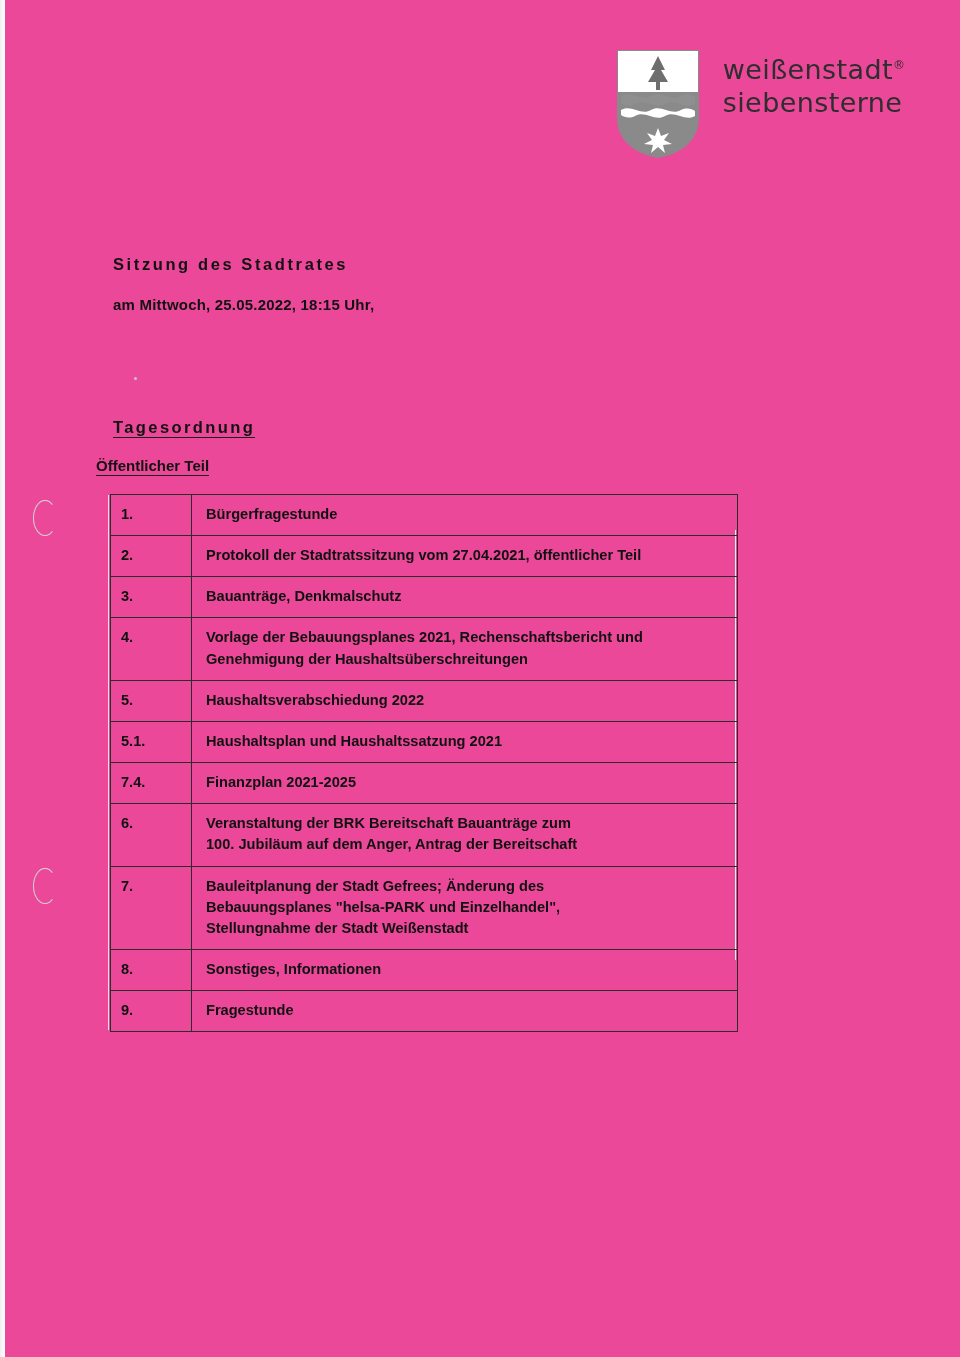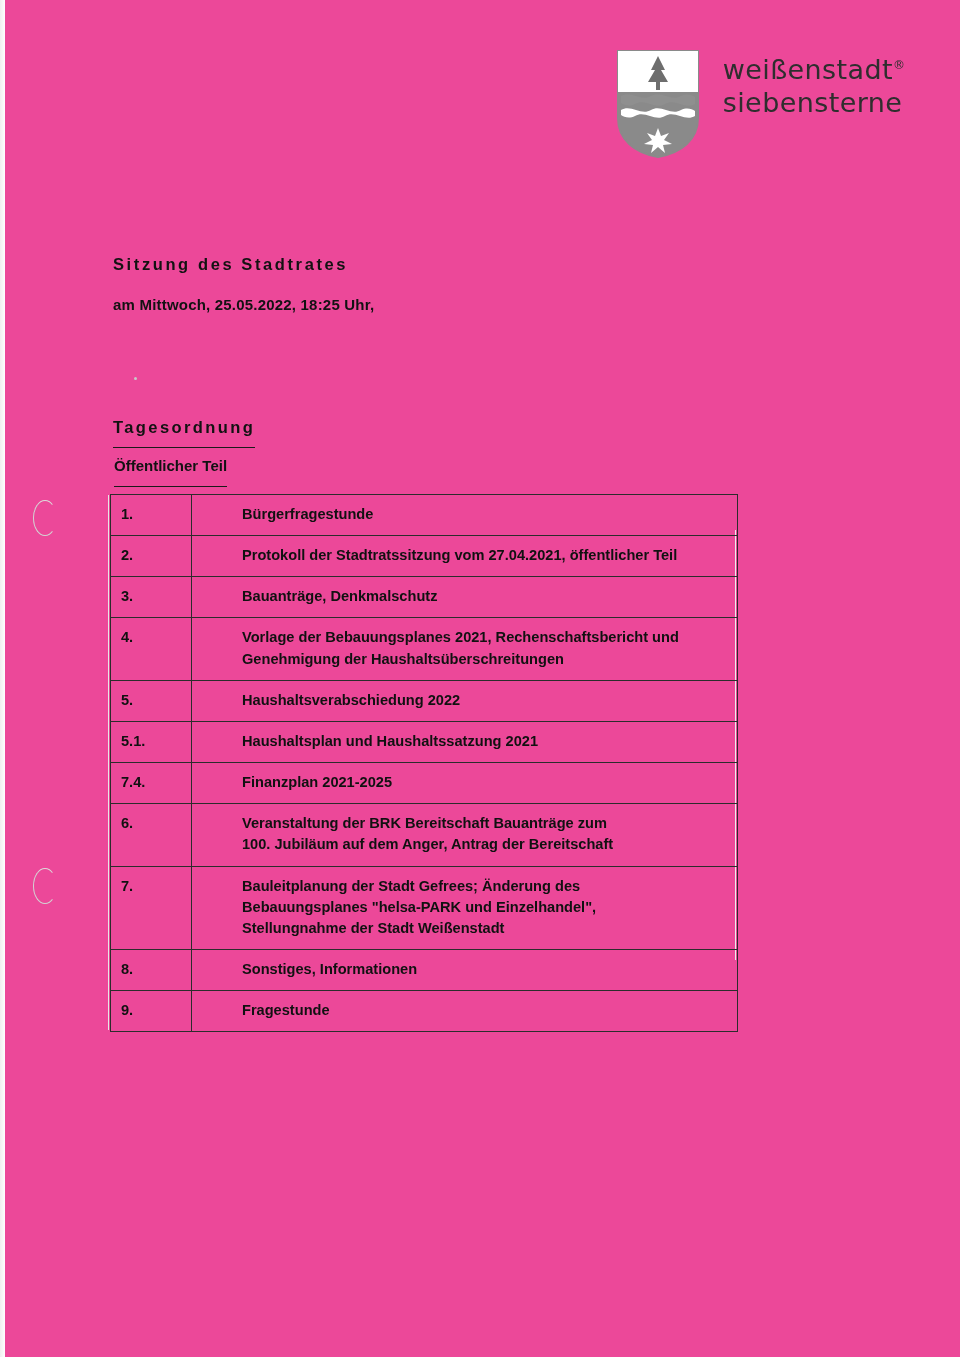--- a/index.html
+++ b/index.html
@@ -86,32 +86,32 @@
   
   .agenda-heading {
     position: absolute;
     top: 418px;
     left: 113px;
     font-size: 16.5px;
     font-weight: bold;
     letter-spacing: 2.4px;
     color: #121212;
     border-bottom: 1.6px solid #1a1a1a;
-    padding-bottom: 10px;
+    padding-bottom: 0;
     display: inline-block;
   }
   .agenda-subheading {
     position: absolute;
     top: 457px;
-    left: 114px;
+    left: 96px;
     font-size: 15px;
     font-weight: bold;
     color: #121212;
     border-bottom: 1.5px solid #1a1a1a;
-    padding-bottom: 12px;
+    padding-bottom: 1px;
     display: inline-block;
   }
 
   
   .agenda-table-wrap {
     position: absolute;
     top: 494px;
     left: 110px;
     width: 628px;
   }
@@ -133,21 +133,20 @@
     width: 64px;
     padding-left: 10px;
     white-space: nowrap;
   }
   table.agenda td.txt {
     padding-left: 14px;
   }
   table.agenda td.txt .l {
     display: block;
     white-space: pre;
-    margin-left: 36px;
   }
 
   
   .scan-ring {
     position: absolute;
     width: 22px;
     height: 34px;
     border: 1.4px solid #d3d3d3;
     border-radius: 50%;
     border-right-color: transparent;
@@ -223,21 +222,21 @@
     <div class="wordmark">
       <div class="line line1">
         <span>weißenstadt</span><span class="reg">®</span>
       </div>
       <div class="line">siebensterne</div>
     </div>
   </div>
 
   <div class="titleblock">
     <div class="meeting-title">Sitzung des Stadtrates</div>
-    <div class="meeting-when">am Mittwoch, 25.05.2022, 18:25 Uhr,</div>
+    <div class="meeting-when">am Mittwoch, 25.05.2022, 18:15 Uhr,</div>
   </div>
 
   <div class="agenda-heading">Tagesordnung</div>
   <div class="agenda-subheading">Öffentlicher Teil</div>
 
   <div class="agenda-table-wrap">
     <table class="agenda">
       <tbody>
         <tr>
           <td class="num">1.</td>

